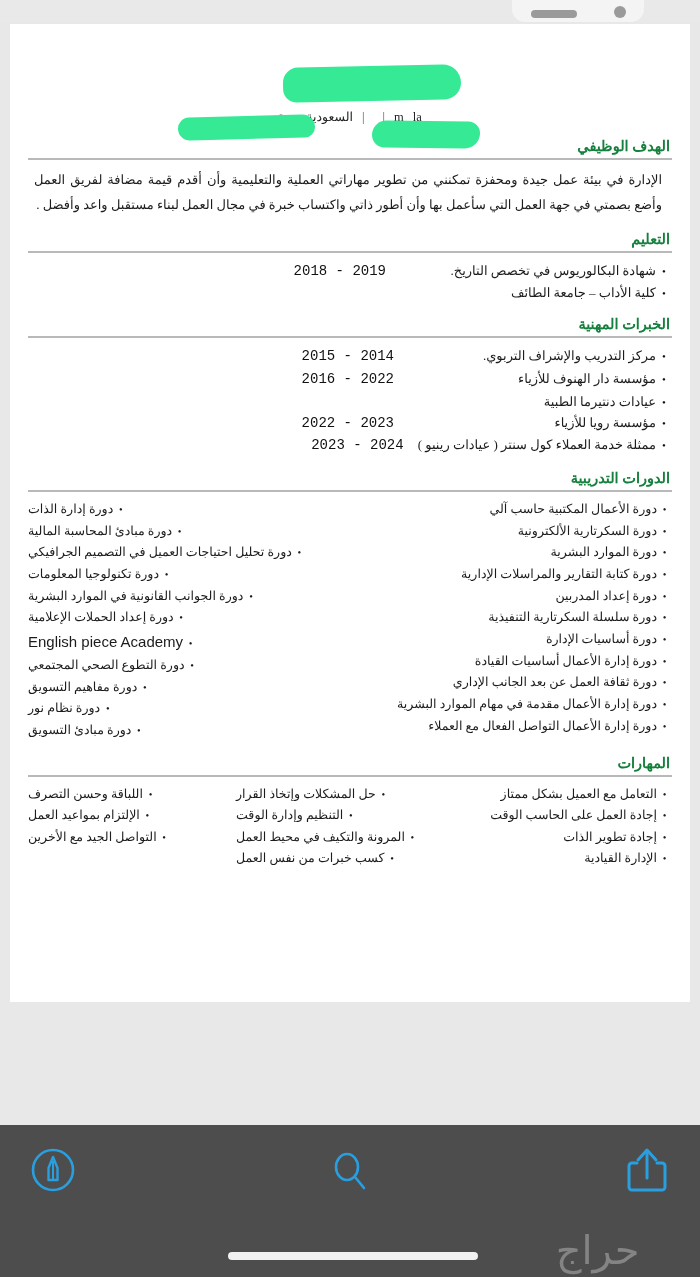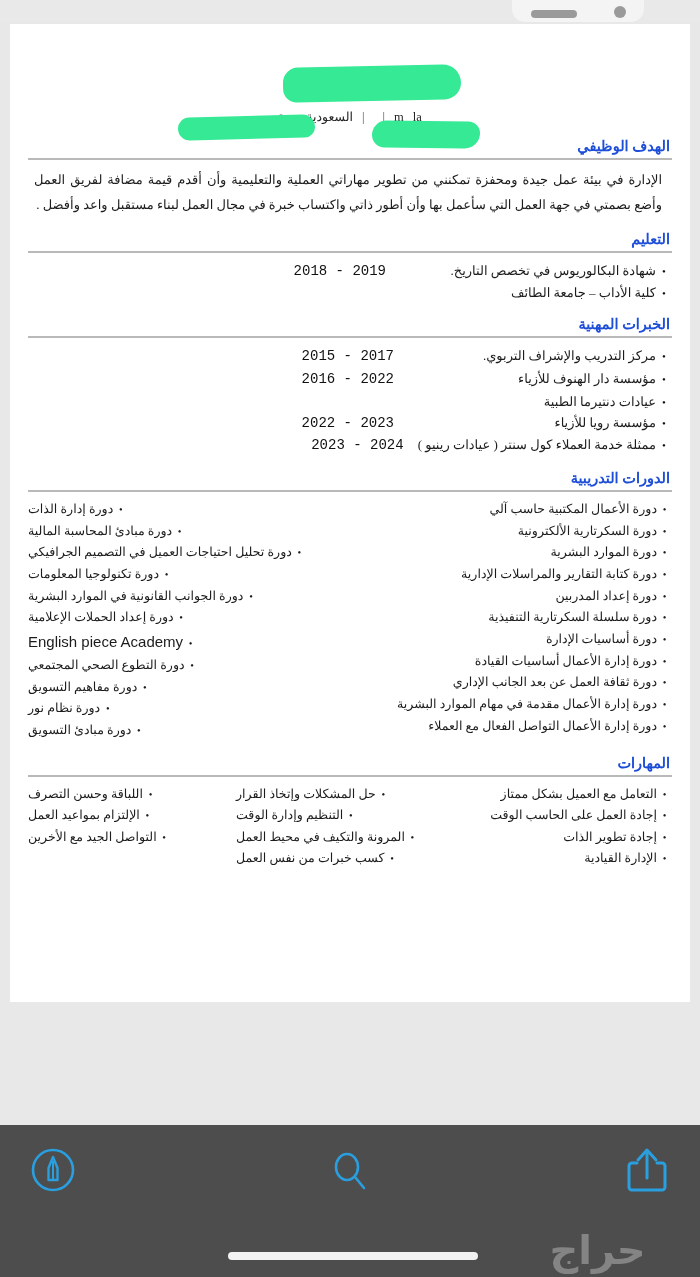--- a/index.html
+++ b/index.html
@@ -46,21 +46,21 @@
 
   
   .redact { position:absolute; border-radius:16px; pointer-events:none; }
   .r1 { left:255px; top:22px;  width:178px; height:35px; transform:rotate(-1.2deg); border-radius:20px 24px 22px 18px; }
   .r2 { left:150px; top:72px;  width:137px; height:23px; transform:rotate(-1.5deg); border-radius:14px 16px 13px 15px; }
   .r3 { left:344px; top:77px;  width:108px; height:27px; transform:rotate(0.6deg);  border-radius:16px 13px 17px 14px; }
 
   
   .section { margin-top:13px; }
   .sec-title {
-    font-size:14.5px; font-weight:bold; color:#1d4ed8; text-align:right;
+    font-size:14.5px; font-weight:bold; color:#15803d; text-align:right;
     padding:0 2px 2px 0; direction:rtl;
   }
   .sec-rule { height:2px; background:#b9b9b9; margin:1px 0 7px 0; }
 
   .para {
     font-size:13px; line-height:1.95; color:#1c1c1c; text-align:justify;
     direction:rtl; padding:0 10px 0 6px;
   }
 
   
@@ -113,21 +113,21 @@
     position:absolute; top:1125px; left:0; width:700px; height:152px;
     background:#4d4d4d;
   }
   .tb-btn { display:flex; align-items:center; justify-content:center; }
   .tb-markup { position:absolute; left:30px; top:22px; width:46px; height:46px; }
   .tb-search { position:absolute; left:327px; top:24px; width:46px; height:46px; }
   .tb-share  { position:absolute; left:624px; top:20px; width:46px; height:50px; }
 
   .watermark {
     position:absolute; left:505px; top:1228px; width:185px; height:44px;
-    color:#8e8e8e; font-size:40px; font-weight:bold; direction:rtl;
+    color:#8e8e8e; font-size:40px; font-weight:normal; direction:rtl;
     text-align:center; line-height:44px; letter-spacing:-1px;
     font-family:"DejaVu Sans","Liberation Sans",sans-serif;
     opacity:.85;
   }
   .home-indicator {
     position:absolute; left:228px; top:1252px; width:250px; height:8px;
     background:#f2f2f2; border-radius:5px;
   }
 </style>
 </head>
@@ -183,21 +183,21 @@
         </div>
     </div>
 
     <div class="section">
       <div class="sec-title">الخبرات المهنية</div>
       <div class="sec-rule"></div>
       <div class="entry-list" id="experience-list">
           <div class="entry exp-row">
             <span class="bullet">•</span>
             <span class="etext">مركز التدريب والإشراف التربوي.</span>
-            <span class="edate">2015 - 2017</span>
+            <span class="edate">2015 - 2014</span>
           </div>
           <div class="entry exp-row">
             <span class="bullet">•</span>
             <span class="etext">مؤسسة دار الهنوف للأزياء</span>
             <span class="edate">2016 - 2022</span>
           </div>
           <div class="entry exp-row">
             <span class="bullet">•</span>
             <span class="etext">عيادات دنتيرما الطبية</span>
             <span class="edate"></span>

